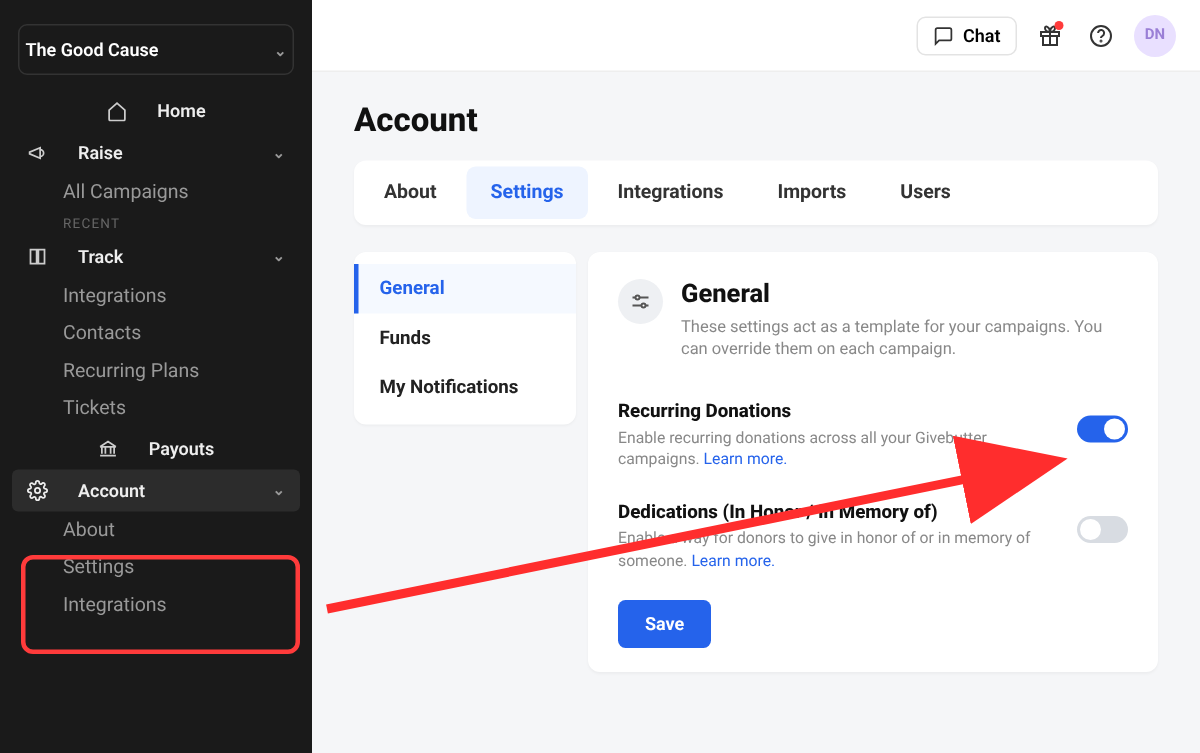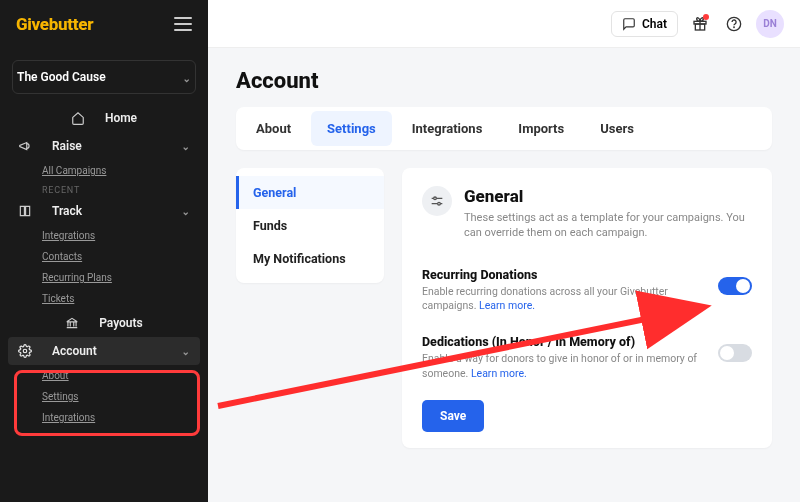--- a/index.html
+++ b/index.html
@@ -12,38 +12,38 @@
   .hamburger { width: 18px; height: 14px; display:flex; flex-direction:column; justify-content:space-between; cursor:pointer;}
   .hamburger span { display:block; height:2px; background:#ccc; border-radius:1px;}
   .account-sel { margin: 16px 12px 10px 12px; border:1px solid #333; border-radius:6px; padding:9px 4px; display:flex; align-items:flex-end; justify-content:space-between; font-size:12px; font-weight:600; color:#fff;}
   .chev { font-size:10px; color:#999;}
   .nav { flex:1; overflow-y:auto; }
   .nav::-webkit-scrollbar{width:0;}
   .nav-item { display:flex; align-items:center; padding:7px 18px; color:#ccc; font-size:12px; cursor:pointer; gap:20px;justify-content:center; }
   .nav-item.top { font-weight:600; color:#eee; }
   .nav-item .icon { width:14px; height:14px; flex-shrink:0; display:inline-flex; align-items:center; justify-content:center; }
   .nav-item .spacer { flex:1; }
-  .nav-sub { padding:5px 34px 5px 42px; color:#999; font-size:10px; cursor:pointer;text-decoration:underline;}
+  .nav-sub { padding:5px 34px 5px 42px; color:#999; font-size:13px; cursor:pointer;}
   .nav-label { padding:4px 18px 2px 42px; color:#666; font-size:9px; letter-spacing:0.8px; text-transform:uppercase;}
   .new-campaign-btn { margin:6px 18px 10px 42px; display:inline-block; border:1px solid #555; color:#eee; font-size:10.5px; font-weight:600; padding:6px 10px; border-radius:4px; cursor:pointer;}
   .nav-item.active-row { background:#2c2c2c; border-radius:4px; margin:0 8px; padding:7px 10px; }
   .highlight-box { position:absolute; border:3px solid #ff3b3b; border-radius:8px; pointer-events:none; z-index:5;}
   
   .main { flex:1; display:flex; flex-direction:column; background:#f5f6f8; position:relative;}
   .topbar { height:48px; background:#fff; display:flex; align-items:center; justify-content:flex-end; padding:0 16px; gap:10px; border-bottom:1px solid #eee;}
   .chat-btn { display:flex; align-items:center; gap:6px; border:1px solid #e3e3e3; border-radius:6px; padding:5px 10px; font-size:12px; font-weight:600; cursor:pointer; background:#fff;}
   .icon-btn { width:24px; height:24px; display:flex; align-items:center; justify-content:center; color:#333; cursor:pointer; position:relative;}
   .reddot::after{content:""; position:absolute; top:2px; right:3px; width:6px; height:6px; background:#ff3b3b; border-radius:50%;}
   .avatar { width:28px; height:28px; border-radius:50%; background:#e9e0ff; color:#9a7fd6; font-size:10px; font-weight:700; display:flex; align-items:center; justify-content:center;}
   .content { padding:20px 28px; overflow-y:auto;}
   h1.page-title { font-size:22px; font-weight:800; color:#111; margin-bottom:14px;}
   .tabs { background:#fff; border-radius:8px; display:flex; gap:4px; padding:4px; margin-bottom:18px; box-shadow:0 1px 2px rgba(0,0,0,0.04);}
   .tab { padding:10px 16px; font-size:13px; font-weight:700; color:#333; border-radius:6px; cursor:pointer;}
   .tab.active { color:#2563eb; background:#eef4ff;}
-  .panel-row { display:flex; gap:18px; align-items:flex-start;}
+  .panel-row { display:flex; gap:8px; align-items:flex-start;}
   .settings-nav { width:148px; background:#fff; border-radius:8px; padding:8px 0; box-shadow:0 1px 2px rgba(0,0,0,0.04);}
   .settings-nav .snav { padding:9px 14px; font-size:12.5px; font-weight:700; color:#222; cursor:pointer; border-left:3px solid transparent;}
   .settings-nav .snav.active { color:#2563eb; border-left-color:#2563eb; background:#f5f9ff;}
   .panel { flex:1; background:#fff; border-radius:8px; padding:18px 20px 16px 20px; box-shadow:0 1px 2px rgba(0,0,0,0.04);}
   .panel-head { display:flex; gap:12px; align-items:flex-start; margin-bottom:16px;}
   .panel-icon { width:30px; height:30px; border-radius:50%; background:#eef0f3; display:flex; align-items:center; justify-content:center; font-size:14px; color:#555; flex-shrink:0;}
   .panel-title { font-size:17px; font-weight:800; color:#111;}
   .panel-desc { font-size:11px; color:#888; margin-top:4px; line-height:1.4;}
   .setting-row { display:flex; justify-content:space-between; align-items:flex-start; padding:10px 0; gap:20px;}
   .setting-row + .setting-row { border-top: none; }
@@ -60,28 +60,20 @@
   
   .arrow-svg { position:absolute; pointer-events:none; z-index:6;}
   svg.icon-svg { width:14px; height:14px; }
 </style>
 </head>
 <body>
 
 <div class="app">
 
   <aside class="sidebar">
-    <div class="sb-top">
-      <div class="brand">Givebutter</div>
-      <div class="hamburger">
-          <span></span>
-          <span></span>
-          <span></span>
-        </div>
-    </div>
     <div class="account-sel">
       <span>The Good Cause</span>
       <span class="chev">⌄</span>
     </div>
     <nav class="nav">
       <div class="nav-item top">
         <span class="icon">
             <svg class="icon-svg" viewBox="0 0 24 24" fill="none" stroke="#ccc" stroke-width="2">
               <path d="M3 11l9-8 9 8v10a2 2 0 0 1-2 2H5a2 2 0 0 1-2-2z"></path>
             </svg>

